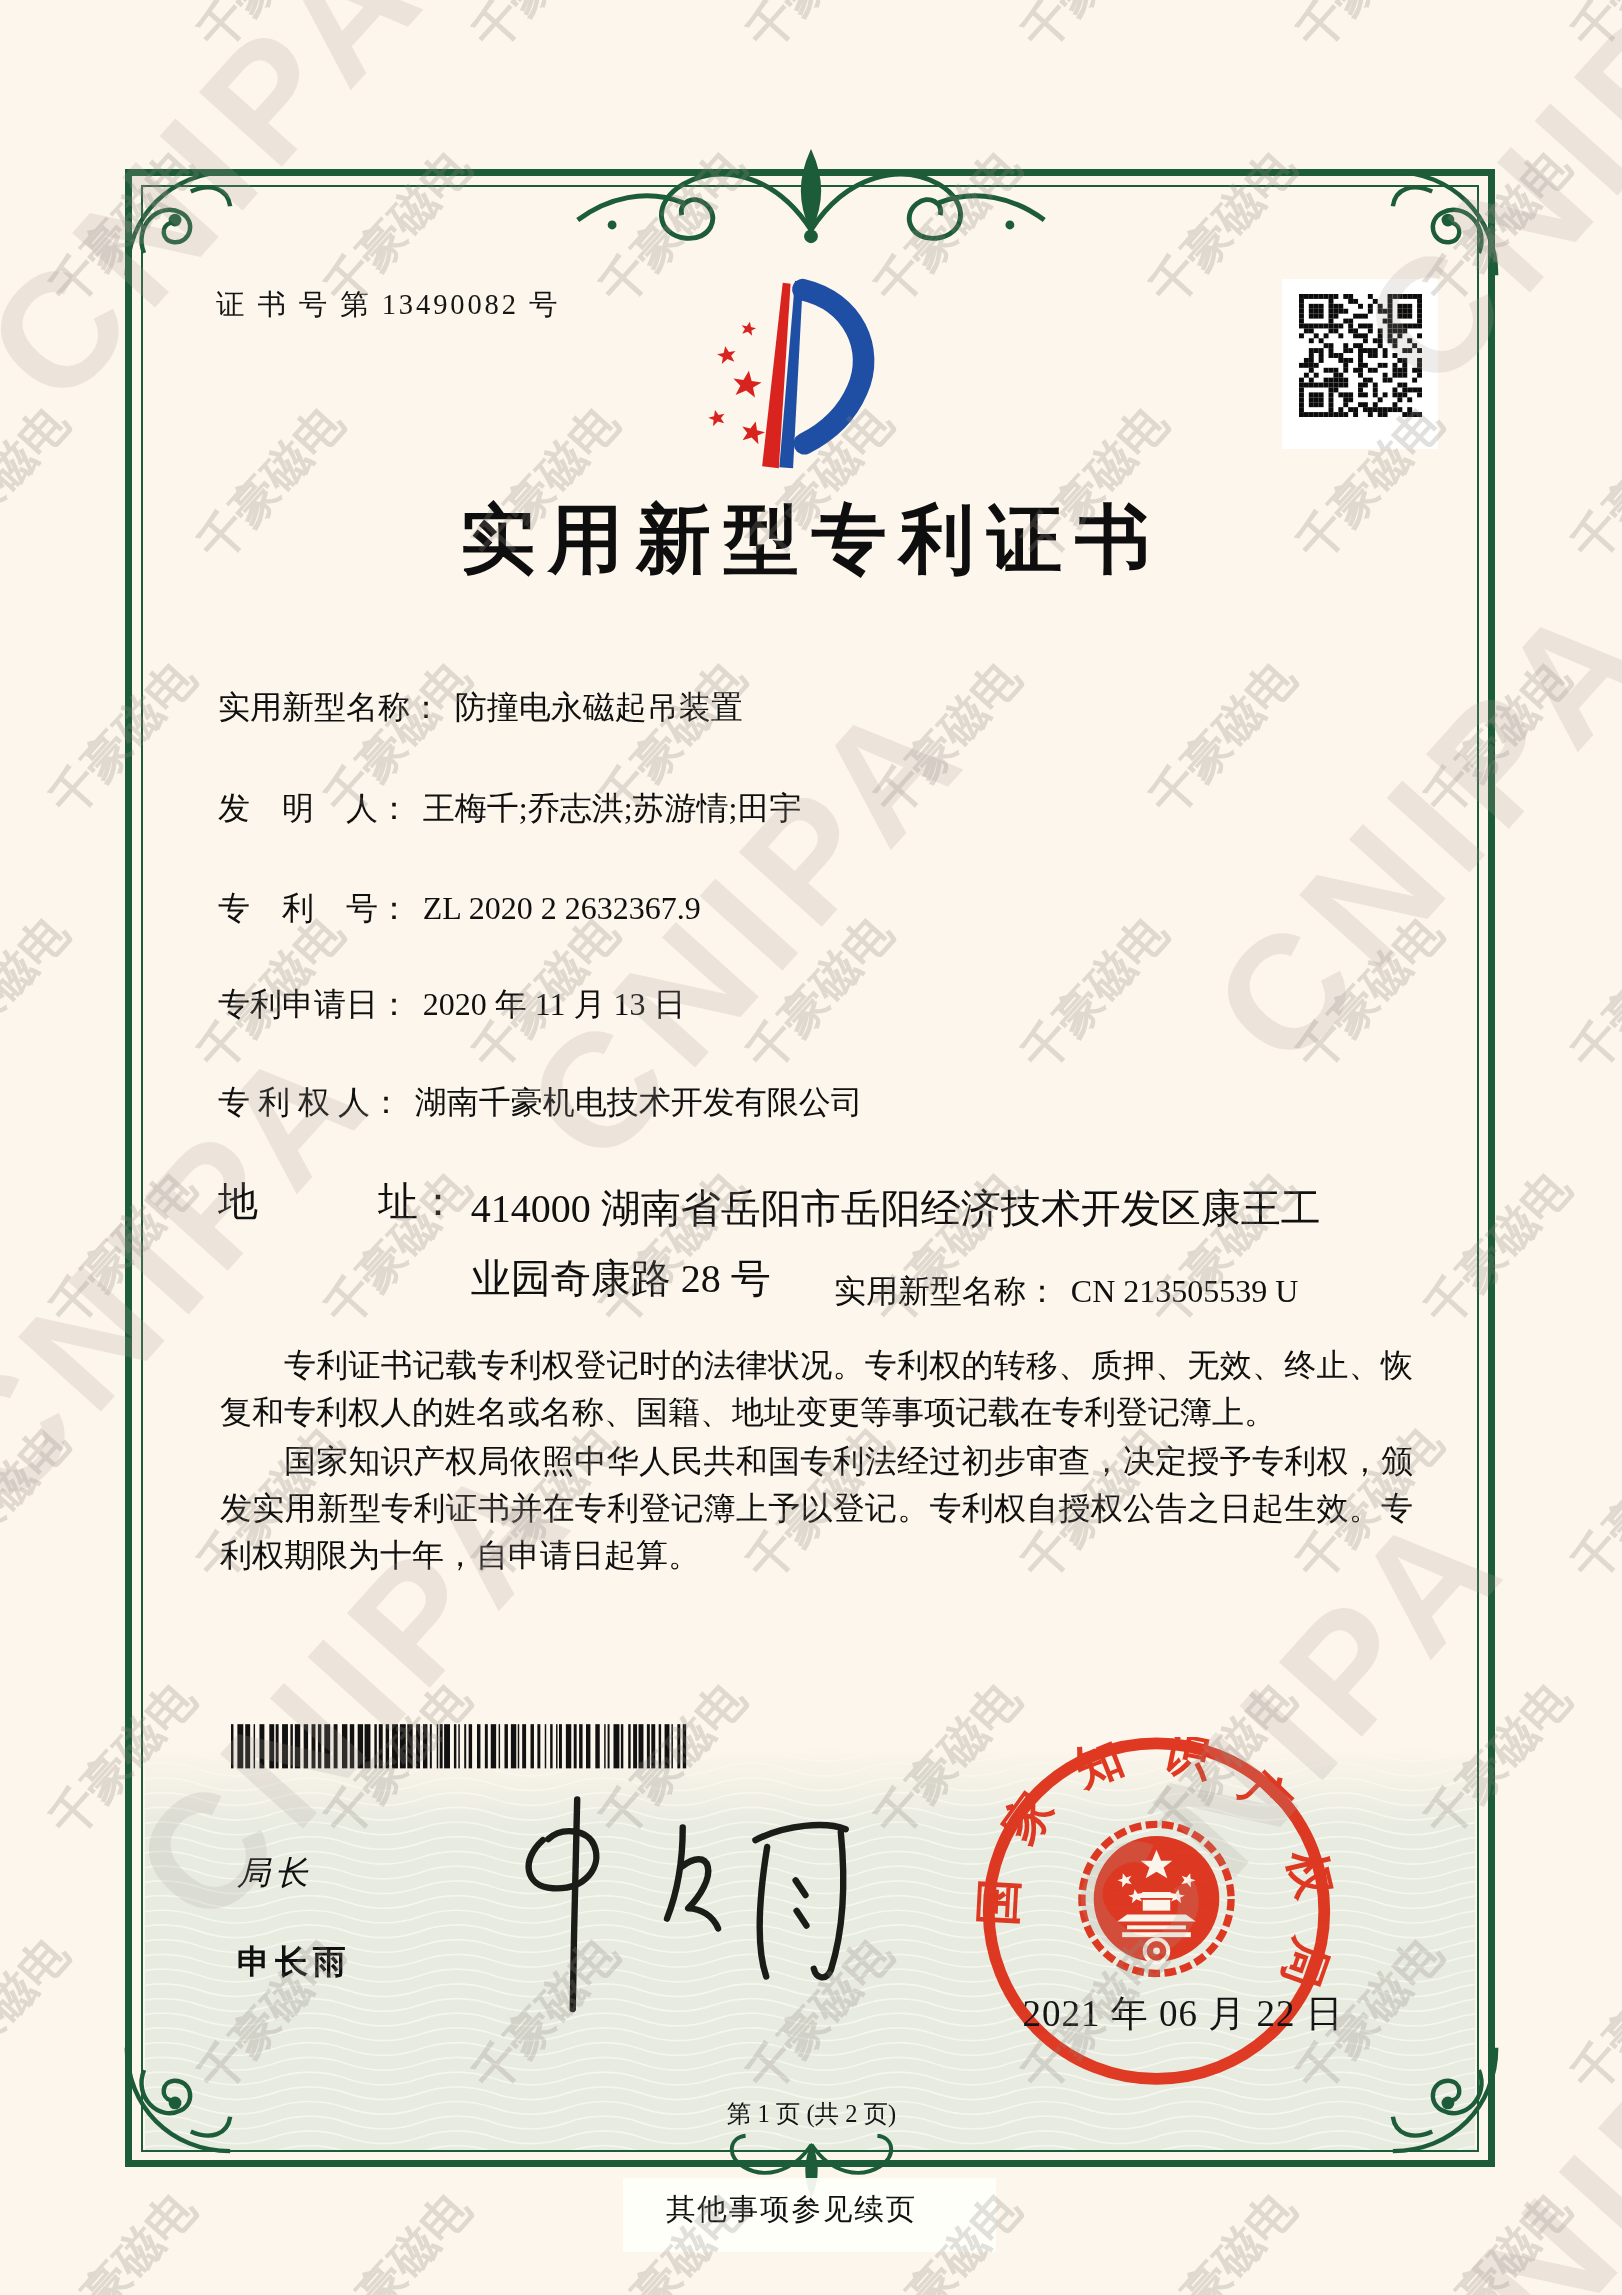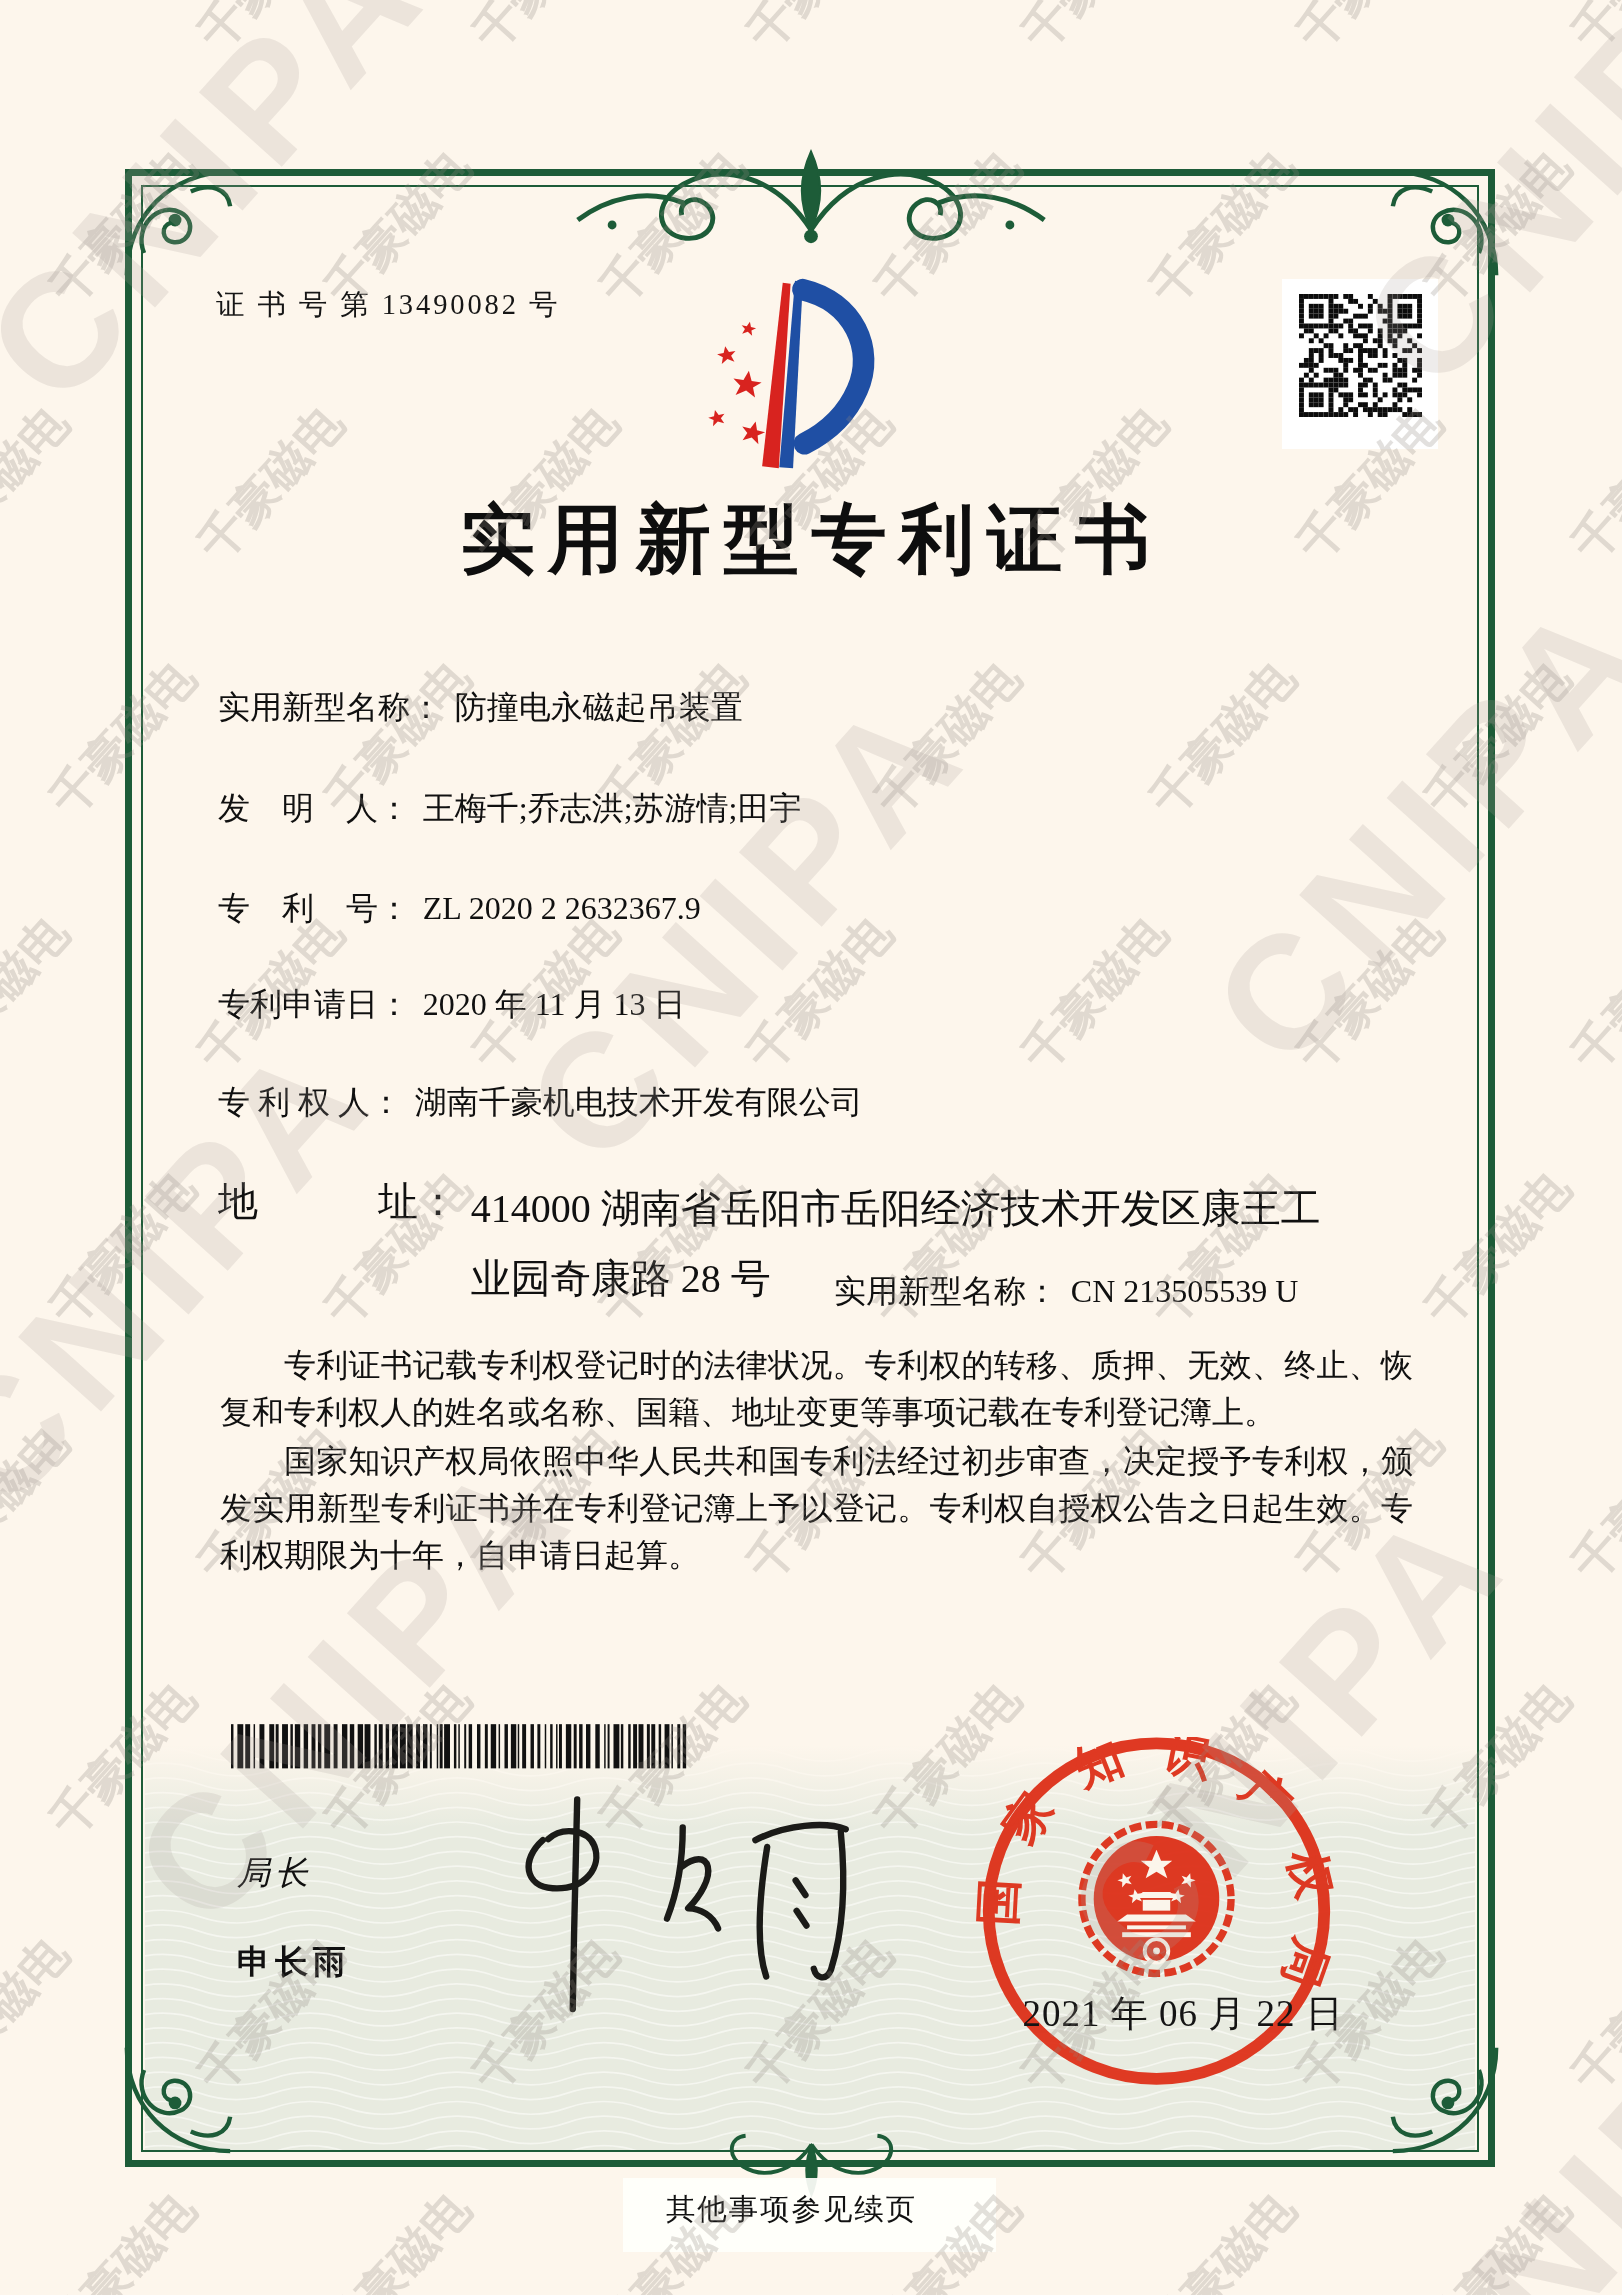--- a/index.html
+++ b/index.html
@@ -636,20 +636,21 @@
         <path d="M320,376 L480,376 L460,362 L340,362 Z"></path>
         <rect x="340" y="384" width="120" height="8"></rect>
         <rect x="330" y="398" width="140" height="10"></rect>
       </g>
       <circle cx="400" cy="436" r="24" fill="none" stroke="#fdf6ec" stroke-width="8"></circle>
       <circle cx="400" cy="436" r="7" fill="#fdf6ec"></circle>
     </g>
   </svg>
   <div class="seal-date">2021 年 06 月 22 日</div>
 
+  <div class="page-info">第 1 页 (共 2 页)</div>
   <div class="footer-band"></div>
   <div class="footer-note">其他事项参见续页</div>
 
   <div id="wm-layer">
       <div class="wm" style="left: -98px; top: -59px;">千豪磁电</div>
       <div class="wm" style="left: 177px; top: -59px;">千豪磁电</div>
       <div class="wm" style="left: 452px; top: -59px;">千豪磁电</div>
       <div class="wm" style="left: 726px; top: -59px;">千豪磁电</div>
       <div class="wm" style="left: 1001px; top: -59px;">千豪磁电</div>
       <div class="wm" style="left: 1276px; top: -59px;">千豪磁电</div>

